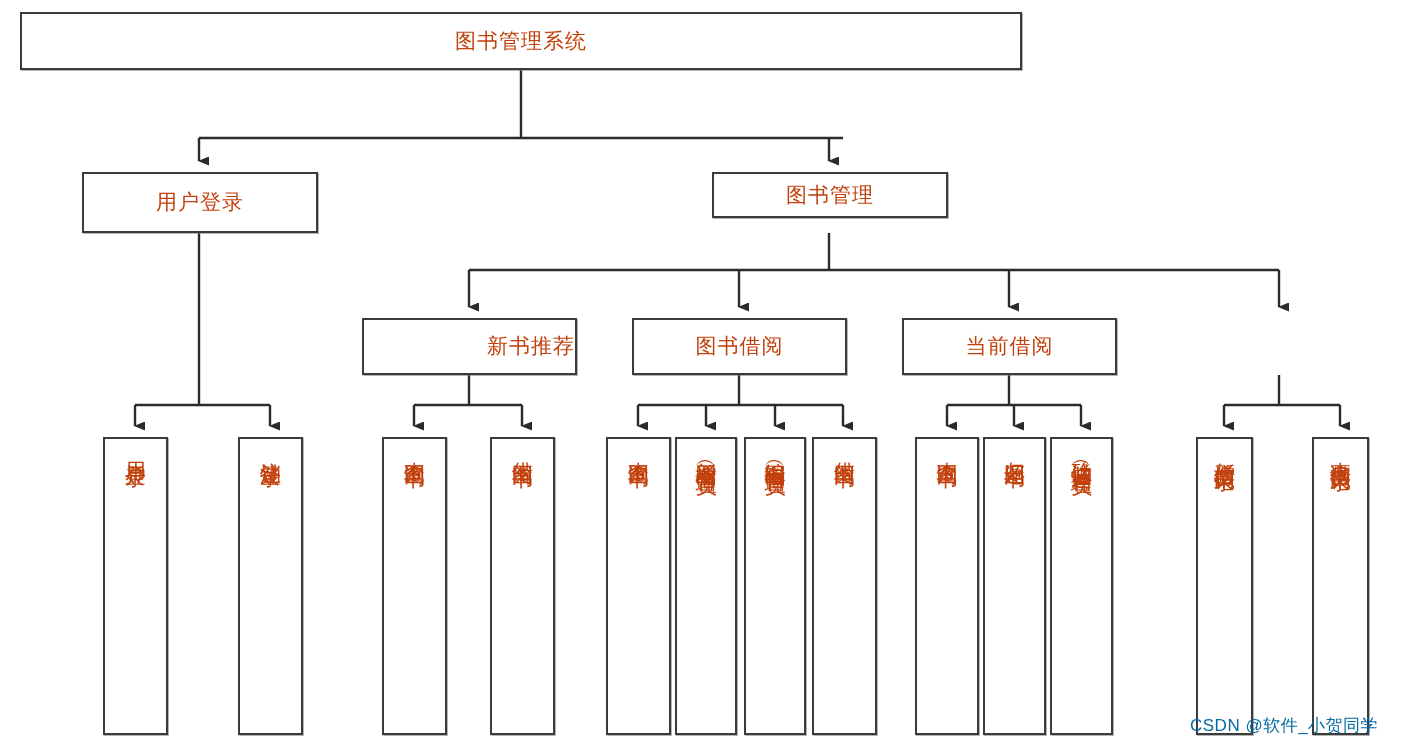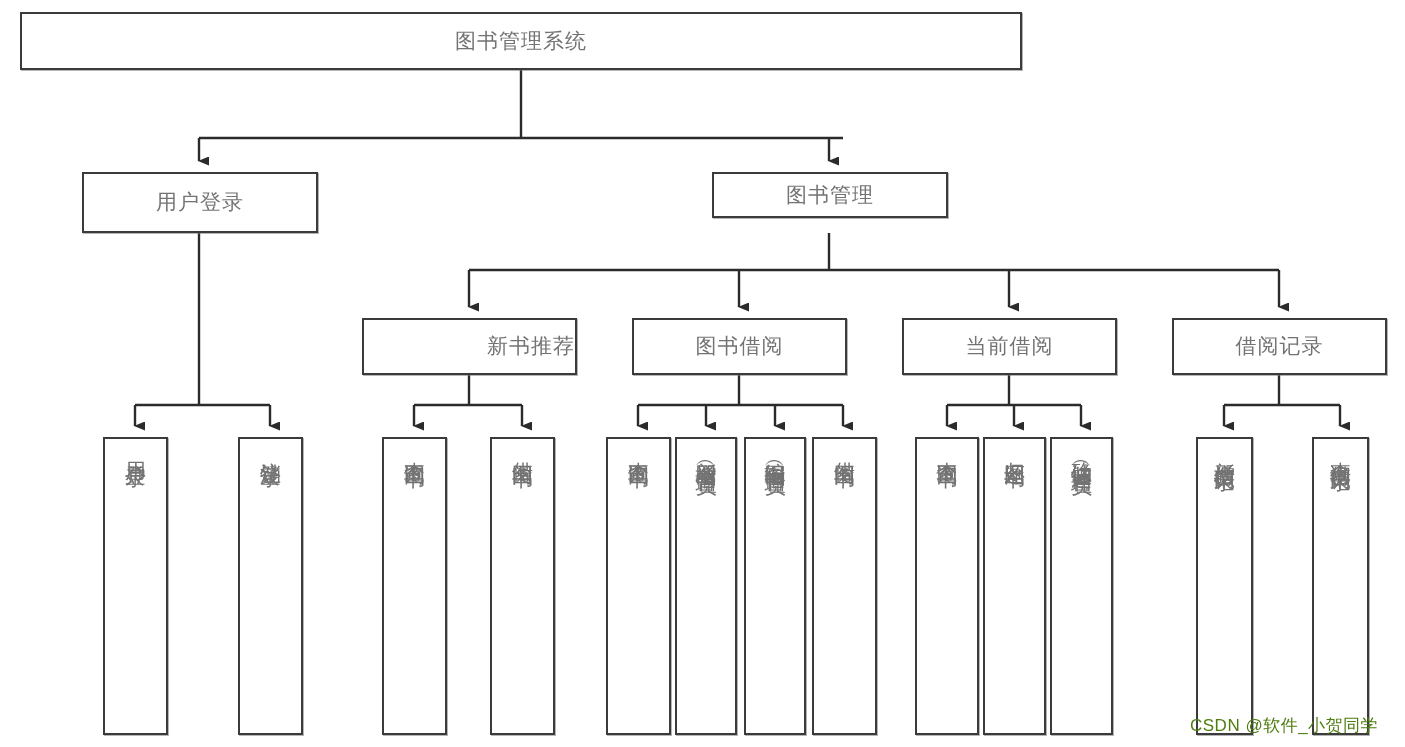--- a/index.html
+++ b/index.html
@@ -36,21 +36,21 @@
     box-shadow: 1px 1px 0 rgba(120,120,120,0.55);
     display: flex;
     align-items: center;
     justify-content: center;
     color: #2b2b2b;
   }
   .node-label {
     display: block;
     text-align: center;
     line-height: 1.18;
-    color: #737373;
+    color: #c2410c;
     white-space: pre-wrap;
   }
   .horiz .node-label {
     font-size: 21px;
     letter-spacing: 1px;
   }
   .vert {
     align-items: flex-start;
     justify-content: center;
     padding-top: 6px;
@@ -64,21 +64,21 @@
     max-height: 286px;
   }
   .vert.short .node-label {
     max-height: 200px;
   }
   .watermark {
     position: absolute;
     left: 1190px;
     top: 714px;
     font-size: 17px;
-    color: #4d7c0f;
+    color: #0369a1;
     letter-spacing: 0.5px;
     white-space: nowrap;
     font-family: "Liberation Sans", "DejaVu Sans", sans-serif;
   }
 </style>
 </head>
 <body>
 
 <div id="diagram-root">
 
@@ -145,23 +145,20 @@
 
   <div class="node horiz" style="left:362px; top:318px; width:215px; height:57px;justify-content:flex-end;">
     <span class="node-label">新书推荐</span>
   </div>
   <div class="node horiz" style="left:632px; top:318px; width:215px; height:57px;">
     <span class="node-label">图书借阅</span>
   </div>
   <div class="node horiz" style="left:902px; top:318px; width:215px; height:57px;">
     <span class="node-label">当前借阅</span>
   </div>
-  <div class="node horiz" style="left:1172px; top:318px; width:215px; height:57px;">
-    <span class="node-label">借阅记录</span>
-  </div>
 
   <div class="node vert short" style="left:103px; top:437px; width:65px; height:298px;">
     <span class="node-label">用户登录</span>
   </div>
   <div class="node vert short" style="left:238px; top:437px; width:65px; height:298px;">
     <span class="node-label">注销登录</span>
   </div>
 
   <div class="node vert short" style="left:382px; top:437px; width:65px; height:298px;">
     <span class="node-label">查询图书</span>

